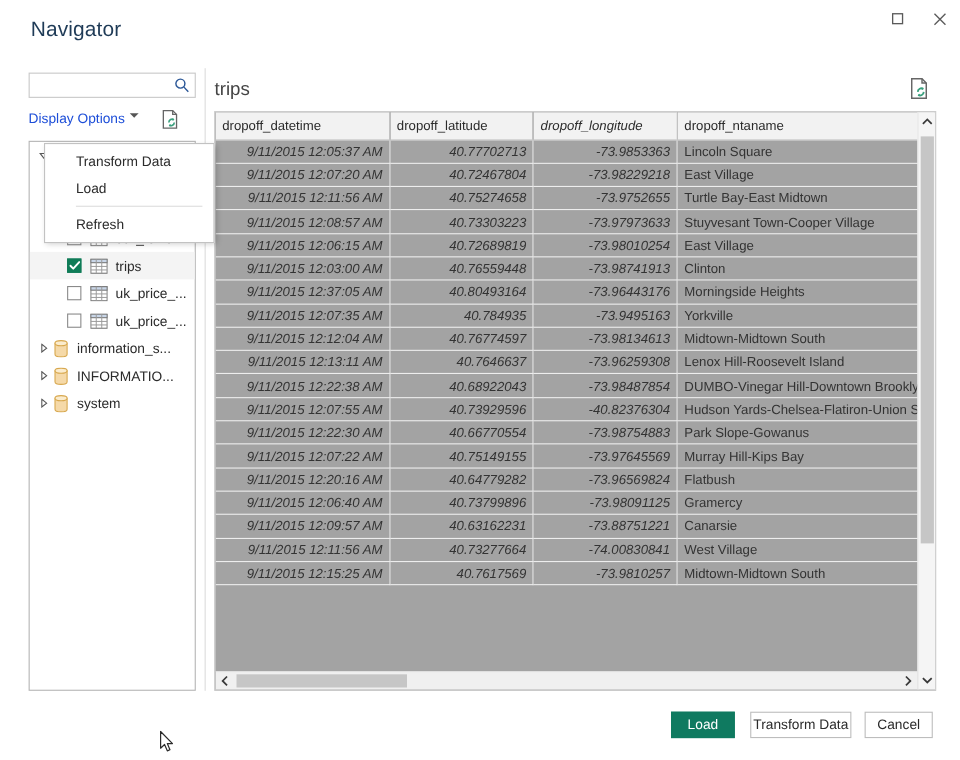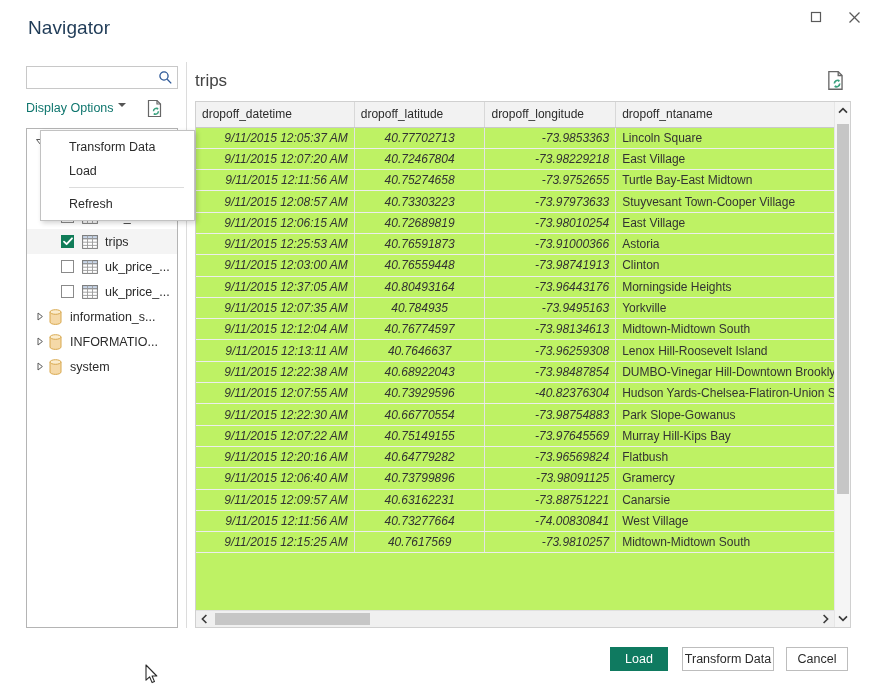--- a/index.html
+++ b/index.html
@@ -59,21 +59,21 @@
     position: absolute; right: 4px; top: 3px;
     width: 15px; height: 15px; color: #2b5797;
   }
 
   .dispopt-row {
     position: absolute; left: 0; top: 34px;
     width: 152px; height: 22px;
   }
   .dispopt {
     position: absolute; left: 0; top: 1px;
-    font-size: 12.5px; color: #0f766e;
+    font-size: 12.5px; color: #1d4ed8;
     display: flex; align-items: flex-start; gap: 4px;
   }
   .caret-dn {
     width: 0; height: 0;
     border-left: 4px solid transparent;
     border-right: 4px solid transparent;
     border-top: 4px solid #555;
     margin-top: 2px;
   }
   .refresh-doc {
@@ -139,21 +139,21 @@
   }
   .preview-refresh {
     position: absolute; right: 5px; top: 4px;
     width: 20px; height: 22px;
   }
 
   .grid-wrap {
     position: absolute; left: 0; top: 35px;
     width: 656px; height: 527px;
     border: 1px solid #d0d0d0;
-    background: #bef264;
+    background: #a3a3a3;
     overflow: hidden;
   }
   table.grid {
     border-collapse: collapse;
     width: 100%;
     table-layout: fixed;
     font-size: 12px;
   }
   table.grid th {
     background: #f2f2f2;
@@ -171,21 +171,21 @@
   table.grid td {
     border-right: 1px solid #e3e3e3;
     border-bottom: 1px solid #ededed;
     height: 21.3px;
     padding: 0 6px;
     white-space: nowrap;
     overflow: hidden;
     color: #333;
   }
   td.c-dt { text-align: right; font-style: italic; }
-  td.c-lat { text-align: center; font-style: italic; }
+  td.c-lat { text-align: right; font-style: italic; }
   td.c-lon { text-align: right; font-style: italic; }
   td.c-nta { text-align: left; }
 
   
   .vscroll {
     position: absolute; right: 0; top: 0;
     width: 16px; height: 100%;
     background: #f5f5f5;
     border-left: 1px solid #e6e6e6;
   }
@@ -499,21 +499,21 @@
         <path d="M9 16 l-1.5 -1.3 l1.8 -.9 z" fill="#3aa07e"></path>
       </svg>
     </div>
 
     <div class="grid-wrap">
       <table class="grid" id="grid">
         <thead>
             <tr id="grid-head">
               <th style="width: 155px;">dropoff_datetime</th>
               <th style="width: 128px;">dropoff_latitude</th>
-              <th style="width: 128px;">dropoff_longitude</th>
+              <th style="width: 128px; font-style: italic;">dropoff_longitude</th>
               <th style="width: 229px;">dropoff_ntaname</th>
             </tr>
           </thead>
         <tbody id="grid-body">
             <tr>
               <td class="c-dt">9/11/2015 12:05:37 AM</td>
               <td class="c-lat">40.77702713</td>
               <td class="c-lon">-73.9853363</td>
               <td class="c-nta">Lincoln Square</td>
             </tr>
@@ -533,26 +533,20 @@
               <td class="c-dt">9/11/2015 12:08:57 AM</td>
               <td class="c-lat">40.73303223</td>
               <td class="c-lon">-73.97973633</td>
               <td class="c-nta">Stuyvesant Town-Cooper Village</td>
             </tr>
             <tr>
               <td class="c-dt">9/11/2015 12:06:15 AM</td>
               <td class="c-lat">40.72689819</td>
               <td class="c-lon">-73.98010254</td>
               <td class="c-nta">East Village</td>
-            </tr>
-            <tr>
-              <td class="c-dt">9/11/2015 12:25:53 AM</td>
-              <td class="c-lat">40.76591873</td>
-              <td class="c-lon">-73.91000366</td>
-              <td class="c-nta">Astoria</td>
             </tr>
             <tr>
               <td class="c-dt">9/11/2015 12:03:00 AM</td>
               <td class="c-lat">40.76559448</td>
               <td class="c-lon">-73.98741913</td>
               <td class="c-nta">Clinton</td>
             </tr>
             <tr>
               <td class="c-dt">9/11/2015 12:37:05 AM</td>
               <td class="c-lat">40.80493164</td>

